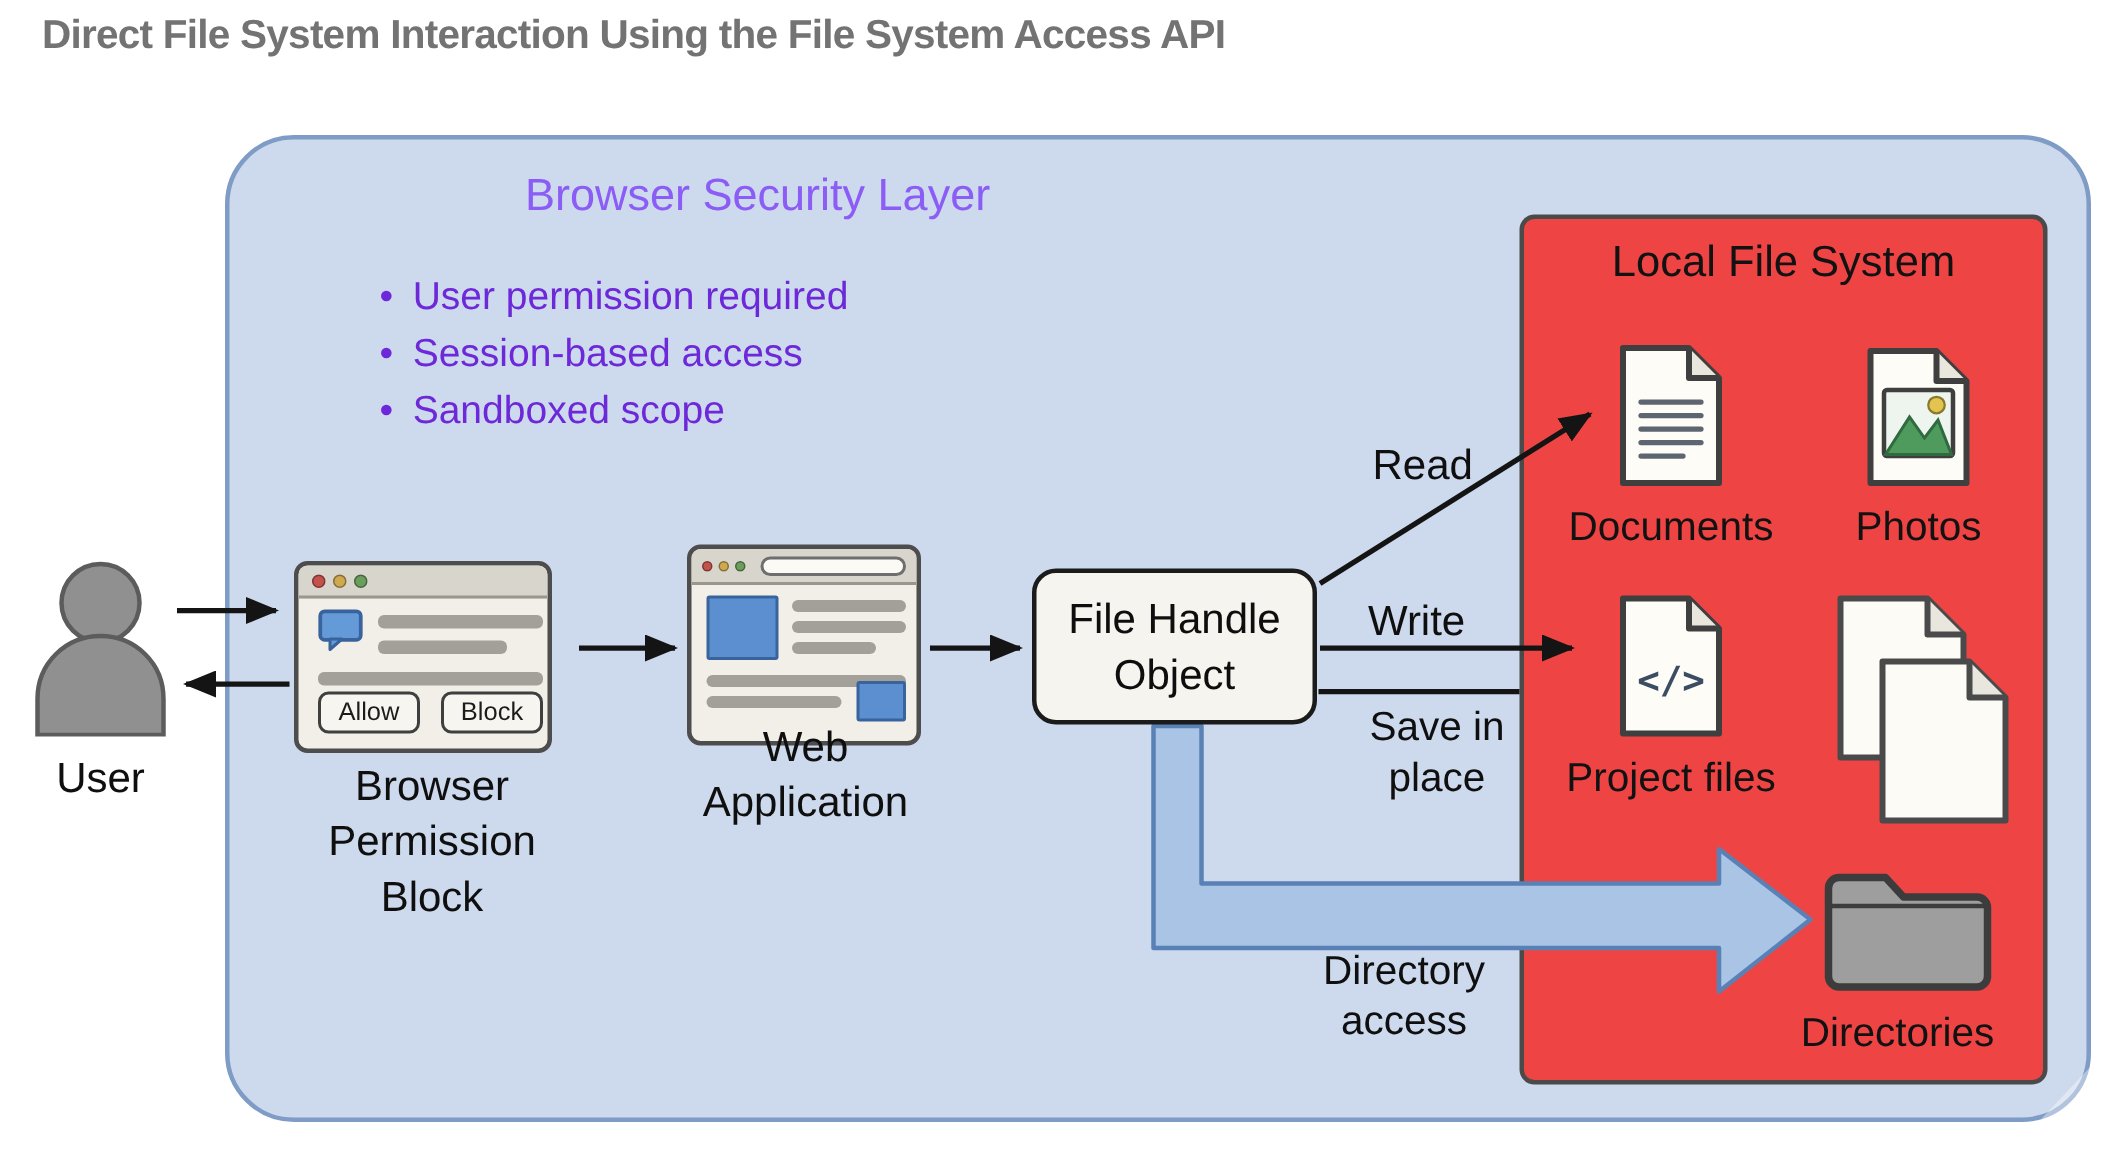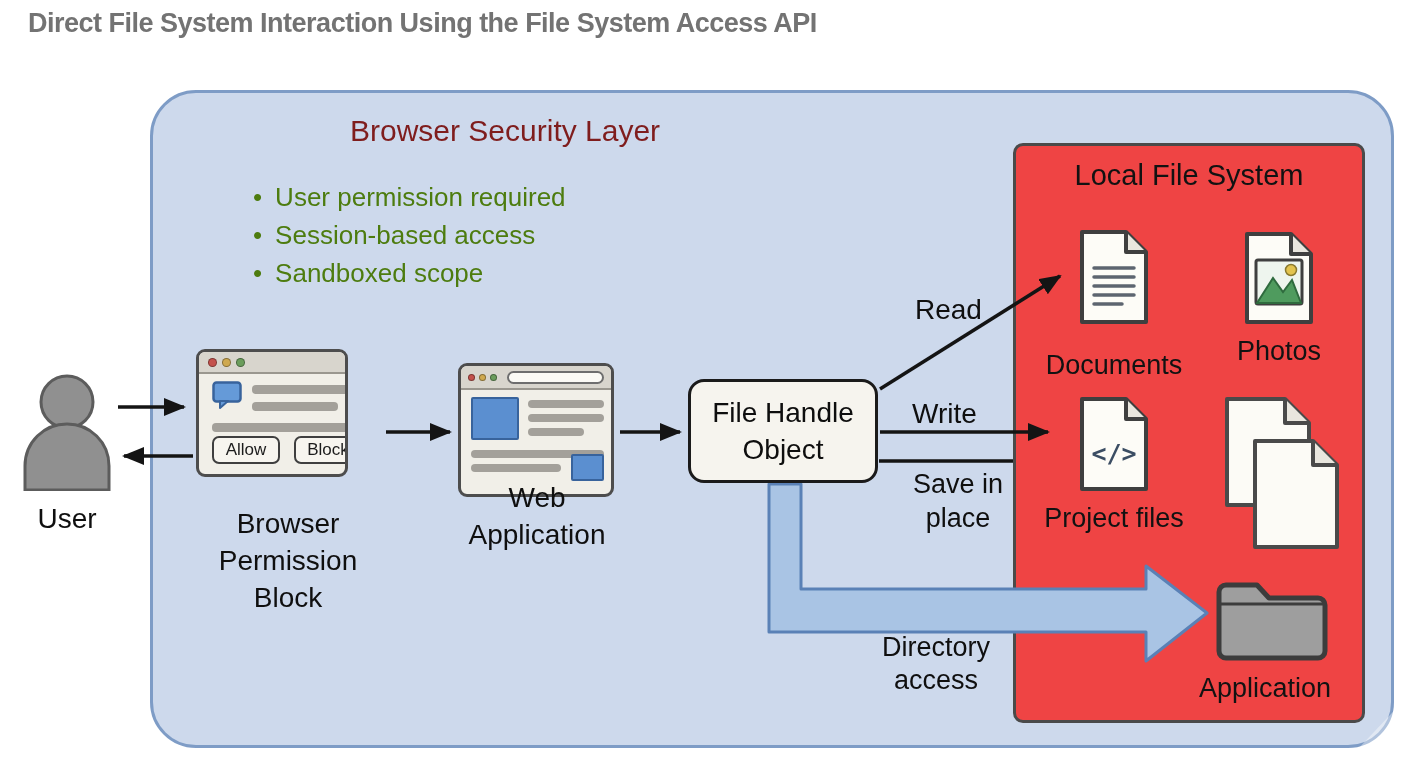--- a/index.html
+++ b/index.html
@@ -3,22 +3,22 @@
 <meta charset="utf-8">
 <style>
   *{box-sizing:border-box;margin:0;padding:0}
   html,body{width:1408px;height:768px;background:#fff}
   body{font-family:"Liberation Sans","DejaVu Sans",sans-serif;color:#111}
   .canvas{position:relative;width:1408px;height:768px;overflow:hidden;background:#fff}
 
   .page-title{position:absolute;left:28px;top:8px;font-size:27px;font-weight:800;letter-spacing:-.5px;color:#737373;white-space:nowrap}
 
   .security-layer{position:absolute;left:150px;top:90px;width:1244px;height:658px;background:#cdd9ec;border:3px solid #7e9cc6;border-radius:46px}
-  .security-title{position:absolute;left:350px;top:114px;font-size:30px;color:#7f1d1d}
-  .bullets{position:absolute;left:253px;top:178px;font-size:26px;line-height:38px;color:#4d7c0f}
+  .security-title{position:absolute;left:350px;top:114px;font-size:30px;color:#8b5cf6}
+  .bullets{position:absolute;left:253px;top:178px;font-size:26px;line-height:38px;color:#6d28d9}
   .bullet::before{content:"•";margin-right:13px}
 
   .node-label{position:absolute;font-size:28px;line-height:37px;color:#0f0f0f;text-align:center}
 
   .user-wrap{position:absolute;left:20px;top:371px;width:94px;text-align:center}
   .user-wrap svg{display:block}
   .user-label{margin-top:12px;font-size:28px;text-align:center;color:#0f0f0f}
 
   .window{position:absolute;background:#f1efe8;border:3px solid #4d4d4d;border-radius:9px;overflow:hidden}
   .titlebar{position:relative;background:#d8d5cd;border-bottom:2px solid #9a978f;display:flex;align-items:center;padding-left:9px;gap:5px}
@@ -55,21 +55,21 @@
   </div>
 
   <div class="user-wrap">
     <svg width="94" height="120" viewBox="0 0 94 120">
       <circle cx="47" cy="31" r="26" fill="#909090" stroke="#5c5c5c" stroke-width="3"></circle>
       <path d="M5 119 v-24 c0 -24 19 -42 42 -42 s42 18 42 42 v24 z" fill="#909090" stroke="#5c5c5c" stroke-width="3"></path>
     </svg>
     <div class="user-label">User</div>
   </div>
 
-  <div class="window" style="left:196px;top:349px;width:152px;height:128px">
+  <div class="window" style="left:196px;top:374px;width:172px;height:128px">
     <div class="titlebar" style="height:22px">
       <span class="tdot red"></span>
       <span class="tdot yellow"></span>
       <span class="tdot green"></span>
     </div>
     <div class="win-body">
       <svg style="position:absolute;left:13px;top:7px" width="32" height="30" viewBox="0 0 32 30">
         <rect x="1.5" y="1.5" width="27" height="19" rx="3" fill="#659ad8" stroke="#38639c" stroke-width="2.5"></rect>
         <path d="M8 20 v7 l8 -7 z" fill="#659ad8" stroke="#38639c" stroke-width="2" stroke-linejoin="round"></path>
       </svg>
@@ -117,21 +117,21 @@
       <path d="M4 4 H48 L68 24 V94 H4 Z" fill="#fdfcf7" stroke="#3f3f3f" stroke-width="4" stroke-linejoin="round"></path>
       <path d="M48 4 V24 H68" fill="#e9e6de" stroke="#3f3f3f" stroke-width="4" stroke-linejoin="round"></path>
       <g stroke="#5d6570" stroke-width="3.5" stroke-linecap="round">
         <line x1="16" y1="40" x2="56" y2="40"></line>
           <line x1="16" y1="49" x2="56" y2="49"></line>
         <line x1="16" y1="58" x2="56" y2="58"></line>
           <line x1="16" y1="67" x2="56" y2="67"></line>
         <line x1="16" y1="76" x2="44" y2="76"></line>
       </g>
     </svg>
-    <div class="fs-label" style="left:12px;top:204px;width:172px">Documents</div>
+    <div class="fs-label" style="left:12px;top:190px;width:172px">Documents</div>
 
     <svg class="fs-item" style="left:227px;top:84px" width="72" height="96" viewBox="0 0 72 96">
       <path d="M4 4 H48 L68 24 V92 H4 Z" fill="#fdfcf7" stroke="#3f3f3f" stroke-width="4" stroke-linejoin="round"></path>
       <path d="M48 4 V24 H68" fill="#e9e6de" stroke="#3f3f3f" stroke-width="4" stroke-linejoin="round"></path>
       <rect x="13" y="30" width="46" height="44" rx="2" fill="#eef5ee" stroke="#3f3f3f" stroke-width="3"></rect>
       <path d="M14 73 L30 48 L40 62 L49 50 L58 73 Z" fill="#4f9b5e" stroke="#2f6b3e" stroke-width="2"></path>
       <circle cx="48" cy="40" r="5.5" fill="#e3c44f" stroke="#8a7a2f" stroke-width="1.5"></circle>
     </svg>
     <div class="fs-label" style="left:197px;top:190px;width:132px">Photos</div>
 
@@ -150,21 +150,21 @@
       <g transform="translate(28,42)">
         <path d="M4 4 H62 L86 28 V110 H4 Z" fill="#fcfbf6" stroke="#4a4a4a" stroke-width="4" stroke-linejoin="round"></path>
         <path d="M62 4 V28 H86" fill="#e9e6de" stroke="#4a4a4a" stroke-width="4" stroke-linejoin="round"></path>
       </g>
     </svg>
 
     <svg class="fs-item" style="left:195px;top:424px" width="122" height="94" viewBox="0 0 122 94">
       <path d="M8 22 a7 7 0 0 1 7 -7 H46 l12 13 H107 a7 7 0 0 1 7 7 V81 a7 7 0 0 1 -7 7 H15 a7 7 0 0 1 -7 -7 Z" fill="#9e9e9e" stroke="#3c3c3c" stroke-width="5" stroke-linejoin="round"></path>
       <line x1="8" y1="34" x2="114" y2="34" stroke="#3c3c3c" stroke-width="3"></line>
     </svg>
-    <div class="fs-label" style="left:173px;top:527px;width:152px">Application</div>
+    <div class="fs-label" style="left:173px;top:527px;width:152px">Directories</div>
   </div>
 
   <svg class="overlay" width="1408" height="768" viewBox="0 0 1408 768">
     <defs>
       <marker id="ah" markerUnits="userSpaceOnUse" markerWidth="24" markerHeight="18" refX="20" refY="9" orient="auto">
         <path d="M0 0 L22 9 L0 18 Z" fill="#141414"></path>
       </marker>
     </defs>
     <line x1="118" y1="407" x2="184" y2="407" stroke="#141414" stroke-width="3.5" marker-end="url(#ah)"></line>
     <line x1="193" y1="456" x2="124" y2="456" stroke="#141414" stroke-width="3.5" marker-end="url(#ah)"></line>

